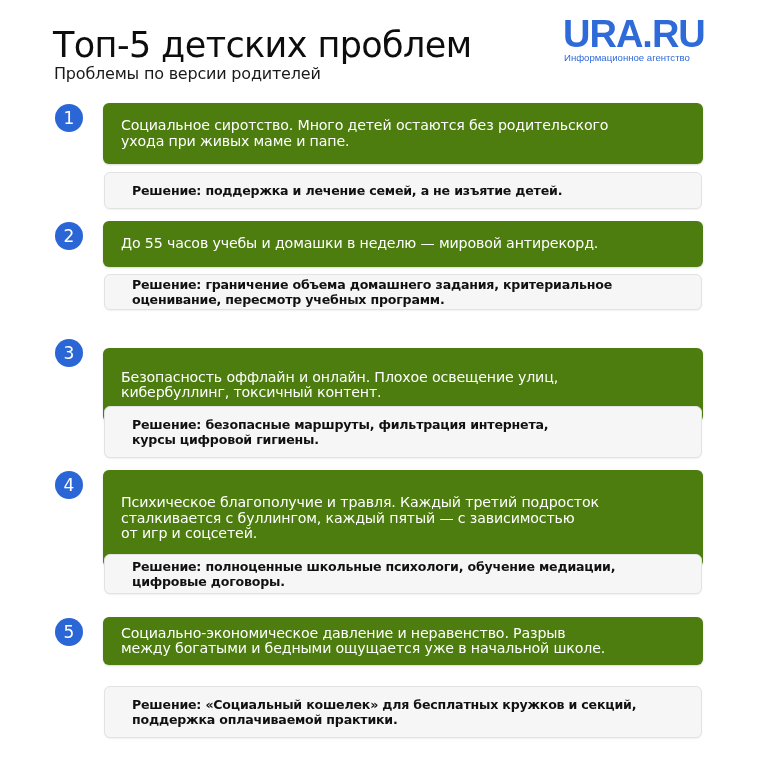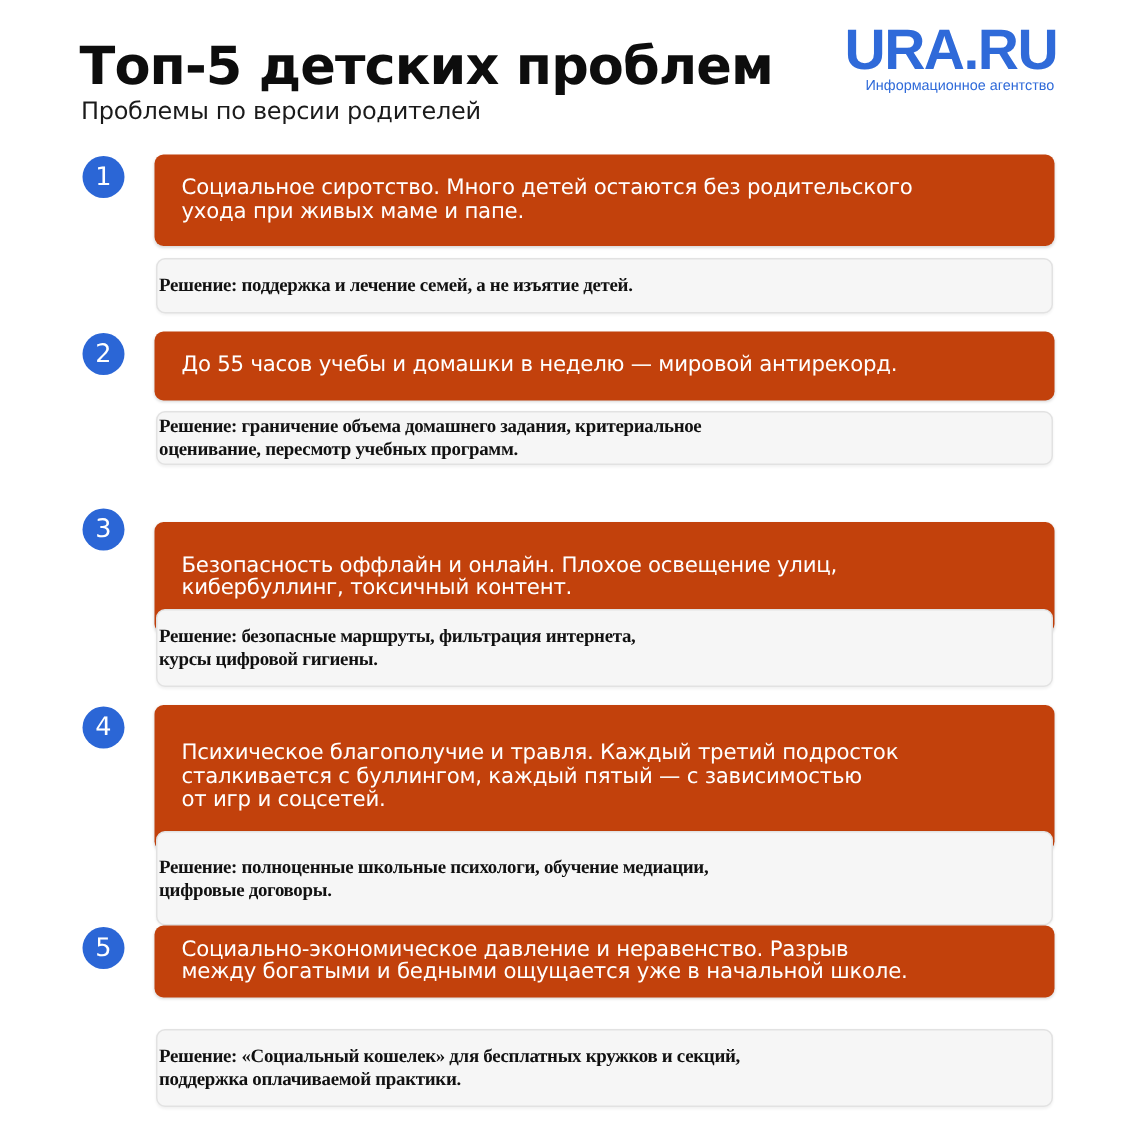--- a/index.html
+++ b/index.html
@@ -1,40 +1,40 @@
 <!DOCTYPE html>
 <html><head>
   <meta charset="utf-8">
   <style>
     html, body { margin: 0; padding: 0; background: #ffffff; }
     body { width: 760px; height: 760px; position: relative; overflow: hidden;
            font-family: "DejaVu Sans", "Liberation Sans", sans-serif; }
-    .title { position: absolute; left: 53px; top: 24px; font-size: 35px; font-weight: bold;
+    .title { position: absolute; left: 53px; top: 24px; font-size: 35px; font-weight: normal;
              color: #0d0d0d; letter-spacing: -0.6px; white-space: nowrap; line-height: 42px; }
     .subtitle { position: absolute; left: 54px; top: 64px; font-size: 16px; color: #1a1a1a;
                 white-space: nowrap; line-height: 20px; letter-spacing: -0.2px; }
     .logo { position: absolute; left: 563px; top: 16px; width: 146px; }
     .logo-main { font-family: "Liberation Sans", sans-serif; font-weight: bold; font-size: 38px;
                  color: #2f6ad9; letter-spacing: -1px; line-height: 36px; display: block; }
     .logo-sub { font-family: "Liberation Sans", sans-serif; font-size: 9.6px; color: #2f6ad9;
-                line-height: 11px; display: block; margin-left: 14px; white-space: nowrap; }
+                line-height: 11px; display: block; margin-left: 1px; white-space: nowrap; }
     .num { position: absolute; left: 55px; width: 28px; height: 28px; border-radius: 50%;
            background: #2b66d6; color: #ffffff; font-size: 17px; text-align: center;
            line-height: 28px; font-family: "DejaVu Sans", sans-serif; }
-    .problem { position: absolute; left: 103px; width: 600px; background: #c2410c;
+    .problem { position: absolute; left: 103px; width: 600px; background: #4d7c0f;
                border-radius: 6px; color: #ffffff; box-sizing: border-box;
                padding: 0 18px; font-size: 14.2px; line-height: 15.5px;
                display: flex; align-items: center; letter-spacing: -0.15px;
                box-shadow: 0 1px 2px rgba(0,0,0,0.15); }
     .problem span { display: block; }
     .solution { position: absolute; left: 104px; width: 598px; background: #f6f6f6;
                 border: 1px solid #e2e2e2; border-radius: 6px; color: #111111;
-                box-sizing: border-box; padding: 0 1px; font-size: 12.6px; font-weight: bold;
+                box-sizing: border-box; padding: 0 27px; font-size: 12.6px; font-weight: bold;
                 line-height: 15px; display: flex; align-items: center; letter-spacing: -0.2px;
-                box-shadow: 0 1px 2px rgba(0,0,0,0.06); font-family: Liberation Serif, serif; }
+                box-shadow: 0 1px 2px rgba(0,0,0,0.06); }
     .solution span { display: block; }
   </style>
 </head>
 <body>
 
 <div class="title">Топ-5 детских проблем</div>
 <div class="subtitle">Проблемы по версии родителей</div>
 
 <div class="logo">
   <span class="logo-main">URA.RU</span>
@@ -62,21 +62,21 @@
   <span>Безопасность оффлайн и онлайн. Плохое освещение улиц,<br>кибербуллинг, токсичный контент.</span>
 </div>
 <div class="solution" style="top:406px;height:52px">
   <span>Решение: безопасные маршруты, фильтрация интернета,<br>курсы цифровой гигиены.</span>
 </div>
 
 <div class="num" style="top:471px">4</div>
 <div class="problem" style="top:470px;height:97px">
   <span>Психическое благополучие и травля. Каждый третий подросток<br>сталкивается с буллингом, каждый пятый — с зависимостью<br>от игр и соцсетей.</span>
 </div>
-<div class="solution" style="top:554px;height:63px">
+<div class="solution" style="top:554px;height:40px">
   <span>Решение: полноценные школьные психологи, обучение медиации,<br>цифровые договоры.</span>
 </div>
 
 <div class="num" style="top:618px">5</div>
 <div class="problem" style="top:617px;height:48px">
   <span>Социально-экономическое давление и неравенство. Разрыв<br>между богатыми и бедными ощущается уже в начальной школе.</span>
 </div>
 <div class="solution" style="top:686px;height:52px">
   <span>Решение: «Социальный кошелек» для бесплатных кружков и секций,<br>поддержка оплачиваемой практики.</span>
 </div>

